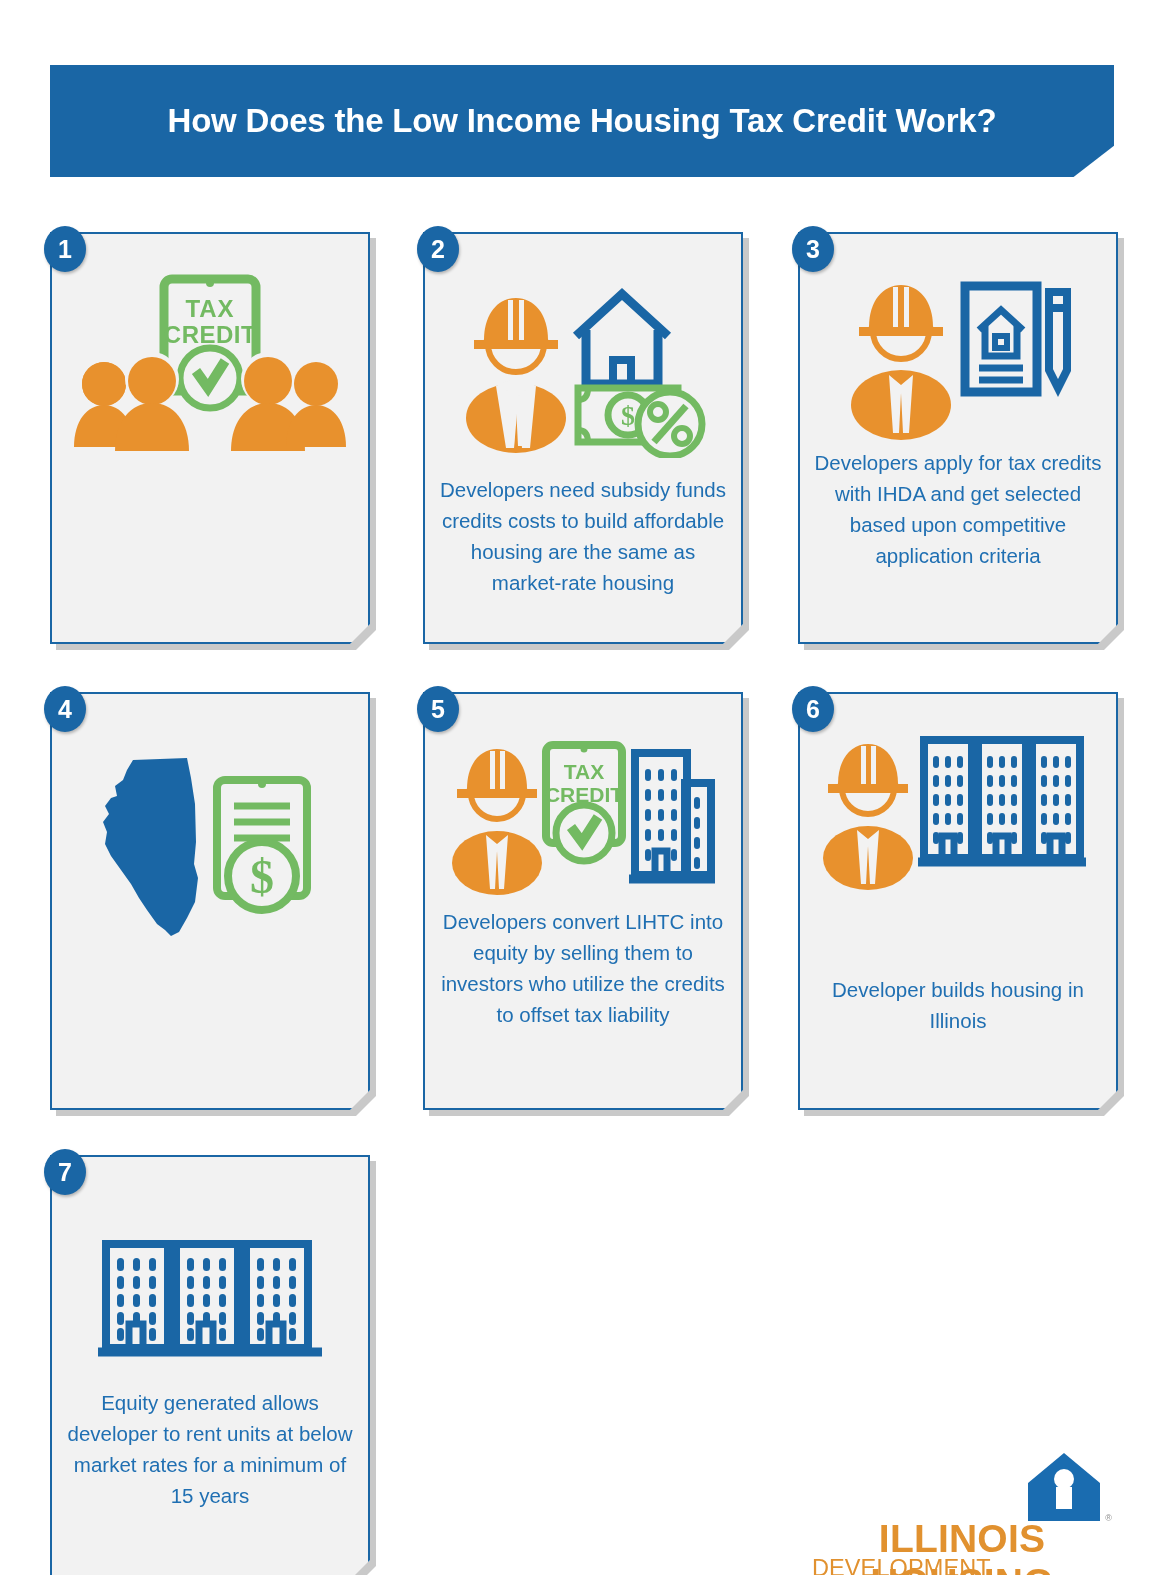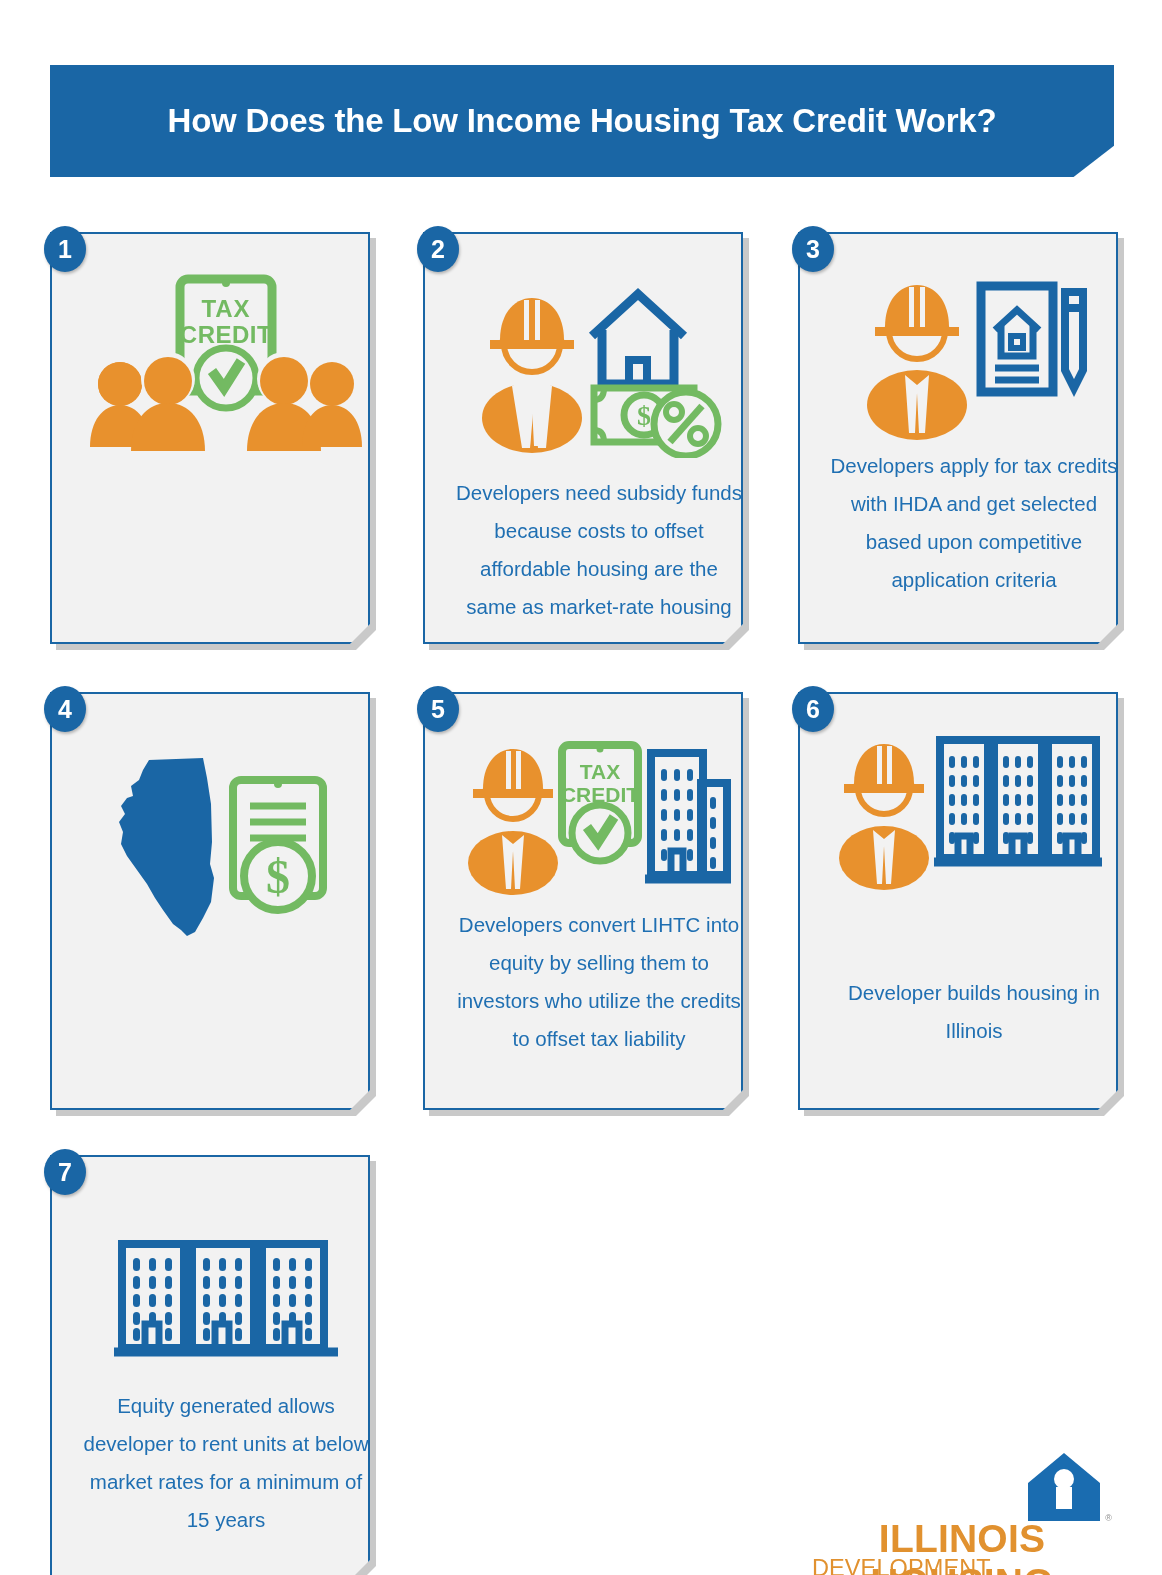--- a/index.html
+++ b/index.html
@@ -55,34 +55,34 @@
     border-radius: 50%;
     background: #1a66a5;
     color: #fff;
     display: flex; align-items: center; justify-content: center;
     font-size: 25px; font-weight: bold;
     z-index: 5;
     box-shadow: 1px 2px 3px rgba(0,0,0,0.25);
   }
 
   .card-inner {
-    position: absolute; left: 16px; top: 0;
+    position: absolute; left: 0; top: 0;
     width: 100%; height: 100%;
     display: flex; flex-direction: column; align-items: center;
   }
   .icon-area {
     width: 100%;
     display: flex; align-items: center; justify-content: center;
   }
   .caption {
     width: 100%;
     text-align: center;
     color: #1f6fb2;
     font-size: 20.5px;
-    line-height: 38px;
+    line-height: 31px;
     padding: 0 12px;
     font-family: "Liberation Sans", sans-serif;
   }
 
   
   .logo { position: absolute; left: 812px; top: 1418px; width: 300px; height: 130px; }
   .logo-mark { position: absolute; right: 10px; top: 0; }
   .logo-reg { position: absolute; right: 0px; top: 62px; font-size: 9px; color: #8d8d8d; }
   .logo-line1 {
     position: absolute; left: 0; top: 66px; width: 300px;
@@ -176,21 +176,21 @@
             </g>
 
             <g>
               <circle cx="212" cy="146" r="32" fill="#f2f2f2" stroke="#73ba62" stroke-width="7"></circle>
               <circle cx="200" cy="134" r="8" fill="none" stroke="#73ba62" stroke-width="6"></circle>
               <circle cx="224" cy="158" r="8" fill="none" stroke="#73ba62" stroke-width="6"></circle>
               <path d="M228 128 L196 164" stroke="#73ba62" stroke-width="7"></path>
             </g>
           </svg>
         </div>
-        <div class="caption">Developers need subsidy funds because costs to offset affordable housing are the same as market-rate housing</div>
+        <div class="caption">Developers need subsidy funds credits costs to build affordable housing are the same as market-rate housing</div>
       </div>
     </div>
     <div class="badge" style="left:417px; top:193px;">2</div>
 
     <div class="card-shadow" style="left:804px; top:205px; width:320px; height:412px;"></div>
     <div class="card" style="left:798px; top:199px; height:412px;">
       <div class="card-inner">
         <div class="icon-area" style="height:213px; padding-top:30px;">
           <svg width="230" height="175" viewBox="0 0 230 175">
             <g>

